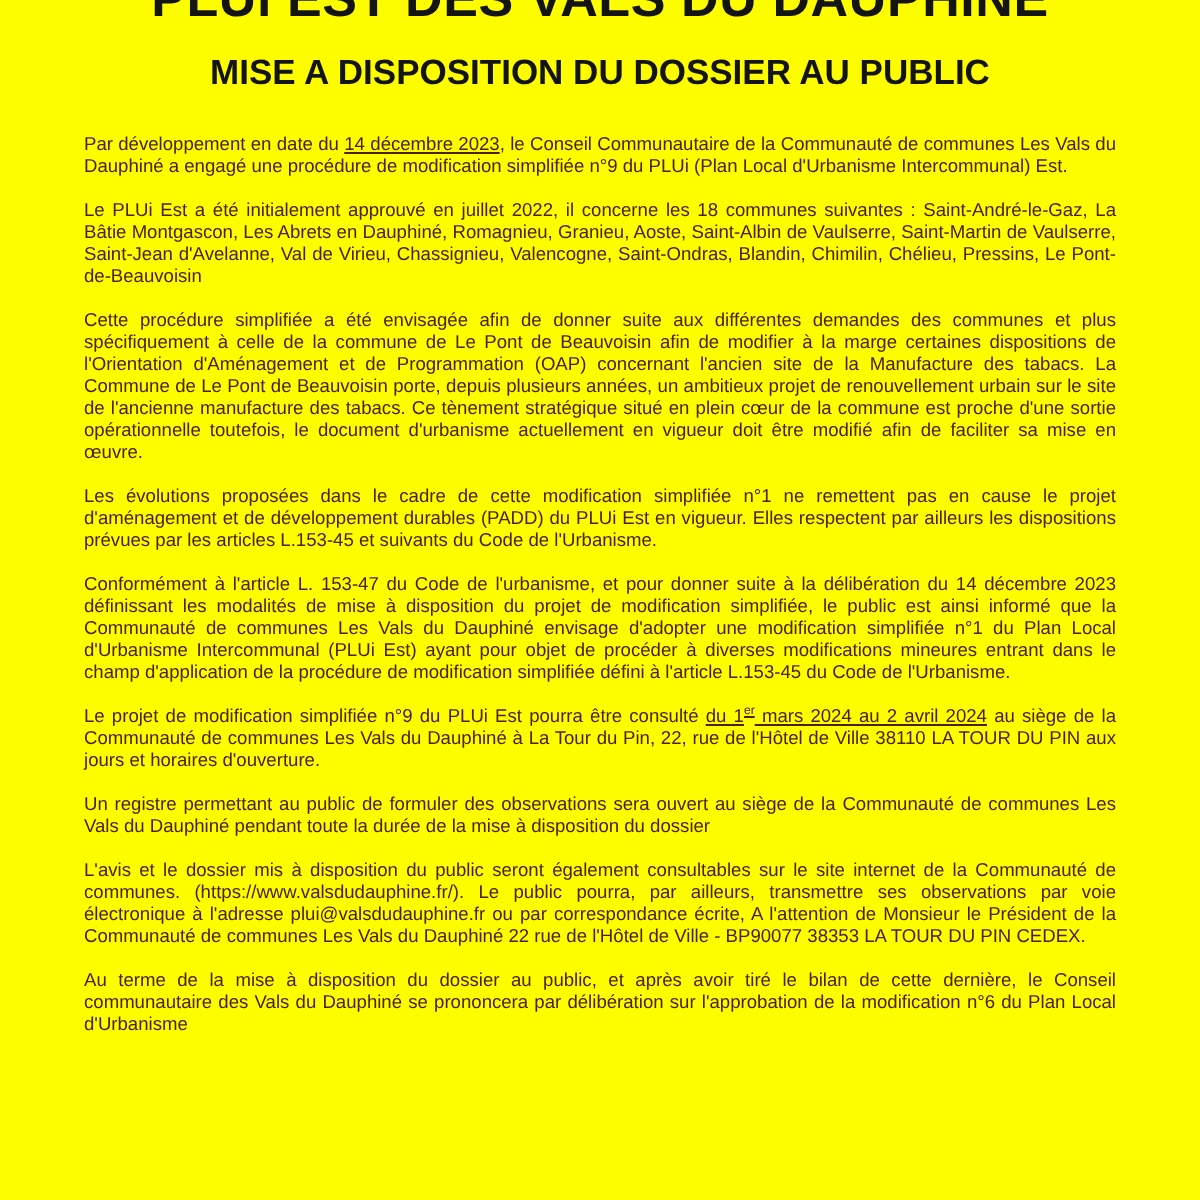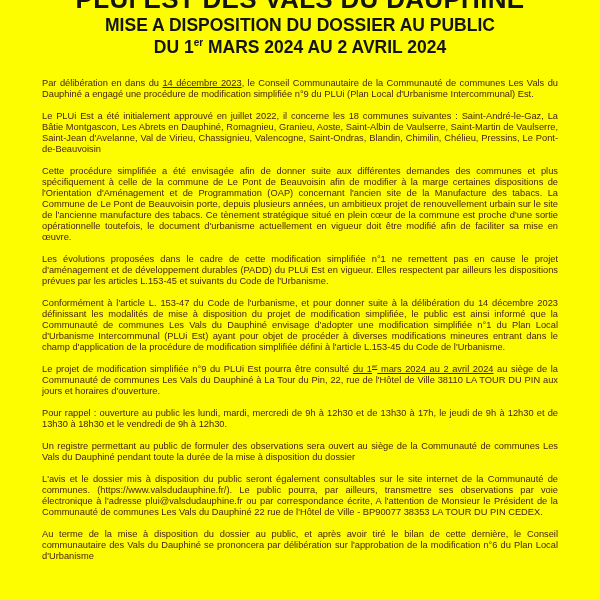--- a/index.html
+++ b/index.html
@@ -11,21 +11,21 @@
   .page { padding: 0 42px; }
   .title {
     color: var(--heading_text, #000000);
     font-size: 26px; line-height: 26px; font-weight: 700;
     text-align: center; margin: -14px 0 0 0;
     white-space: nowrap; letter-spacing: 0.3px;
   }
   .subtitle {
     color: var(--heading_text, #000000);
     font-weight: 700; font-size: 17.5px; line-height: 22px;
-    text-align: center; margin-top: 2px;
+    text-align: center; margin-top: 13px;
   }
   .subtitle sup { font-size: 10px; line-height: 0; }
   .notice-body {
     margin-top: 20px;
     color: var(--body_text, #4b2113);
     font-size: 9.3px; line-height: 11px;
     text-align: justify;
   }
   .para { margin: 0 0 11px 0; }
   .b { font-weight: 400; }
@@ -33,28 +33,26 @@
   .para sup { font-size: 0.65em; line-height: 0; }
 </style>
 </head>
 <body>
 
 <div class="page">
   <h1 class="title">PLUi EST DES VALS DU DAUPHINÉ</h1>
 
   <div class="subtitle">
     <div>MISE A DISPOSITION DU DOSSIER AU PUBLIC</div>
-    <div><span>DU 1</span><sup>er</sup><span> MARS 2024 AU 2 AVRIL 2024</span></div>
   </div>
 
   <div class="notice-body">
-      <p class="para"><span>Par délibération en dans du </span><span class="b u">14 décembre 2023</span><span>, le Conseil Communautaire de la Communauté de communes Les Vals du Dauphiné a engagé une procédure de modification simplifiée n°9 du PLUi (Plan Local d'Urbanisme Intercommunal) Est.</span></p>
+      <p class="para"><span>Par développement en date du </span><span class="b u">14 décembre 2023</span><span>, le Conseil Communautaire de la Communauté de communes Les Vals du Dauphiné a engagé une procédure de modification simplifiée n°9 du PLUi (Plan Local d'Urbanisme Intercommunal) Est.</span></p>
       <p class="para"><span>Le PLUi Est a été initialement approuvé en juillet 2022, il concerne les 18 communes suivantes : Saint-André-le-Gaz, La Bâtie Montgascon, Les Abrets en Dauphiné, Romagnieu, Granieu, Aoste, Saint-Albin de Vaulserre, Saint-Martin de Vaulserre, Saint-Jean d'Avelanne, Val de Virieu, Chassignieu, Valencogne, Saint-Ondras, Blandin, Chimilin, Chélieu, Pressins, Le Pont-de-Beauvoisin</span></p>
       <p class="para"><span>Cette procédure simplifiée a été envisagée afin de donner suite aux différentes demandes des communes et plus spécifiquement à celle de la commune de Le Pont de Beauvoisin afin de modifier à la marge certaines dispositions de l'Orientation d'Aménagement et de Programmation (OAP) concernant l'ancien site de la Manufacture des tabacs. La Commune de Le Pont de Beauvoisin porte, depuis plusieurs années, un ambitieux projet de renouvellement urbain sur le site de l'ancienne manufacture des tabacs. Ce tènement stratégique situé en plein cœur de la commune est proche d'une sortie opérationnelle toutefois, le document d'urbanisme actuellement en vigueur doit être modifié afin de faciliter sa mise en œuvre.</span></p>
       <p class="para"><span>Les évolutions proposées dans le cadre de cette modification simplifiée n°1 ne remettent pas en cause le projet d'aménagement et de développement durables (PADD) du PLUi Est en vigueur. Elles respectent par ailleurs les dispositions prévues par les articles L.153-45 et suivants du Code de l'Urbanisme.</span></p>
       <p class="para"><span>Conformément à l'article L. 153-47 du Code de l'urbanisme, et pour donner suite à la délibération du 14 décembre 2023 définissant les modalités de mise à disposition du projet de modification simplifiée, le public est ainsi informé que la Communauté de communes Les Vals du Dauphiné envisage d'adopter une modification simplifiée n°1 du Plan Local d'Urbanisme Intercommunal (PLUi Est) ayant pour objet de procéder à diverses modifications mineures entrant dans le champ d'application de la procédure de modification simplifiée défini à l'article L.153-45 du Code de l'Urbanisme.</span></p>
       <p class="para"><span>Le projet de modification simplifiée n°9 du PLUi Est pourra être consulté </span><span class="b u">du 1</span><sup class="b u">er</sup><span class="b u"> mars 2024 au 2 avril 2024</span><span> au siège de la Communauté de communes Les Vals du Dauphiné à La Tour du Pin, 22, rue de l'Hôtel de Ville 38110 LA TOUR DU PIN aux jours et horaires d'ouverture.</span></p>
-      <p class="para"><span>Pour rappel : ouverture au public les lundi, mardi, mercredi de 9h à 12h30 et de 13h30 à 17h, le jeudi de 9h à 12h30 et de 13h30 à 18h30 et le vendredi de 9h à 12h30.</span></p>
       <p class="para"><span>Un registre permettant au public de formuler des observations sera ouvert au siège de la Communauté de communes Les Vals du Dauphiné pendant toute la durée de la mise à disposition du dossier</span></p>
       <p class="para"><span>L'avis et le dossier mis à disposition du public seront également consultables sur le site internet de la Communauté de communes. (https://www.valsdudauphine.fr/). Le public pourra, par ailleurs, transmettre ses observations par voie électronique à l'adresse plui@valsdudauphine.fr ou par correspondance écrite, A l'attention de Monsieur le Président de la Communauté de communes Les Vals du Dauphiné 22 rue de l'Hôtel de Ville - BP90077 38353 LA TOUR DU PIN CEDEX.</span></p>
       <p class="para"><span>Au terme de la mise à disposition du dossier au public, et après avoir tiré le bilan de cette dernière, le Conseil communautaire des Vals du Dauphiné se prononcera par délibération sur l'approbation de la modification n°6 du Plan Local d'Urbanisme</span></p>
     </div>
 </div>
 
 </body></html>

